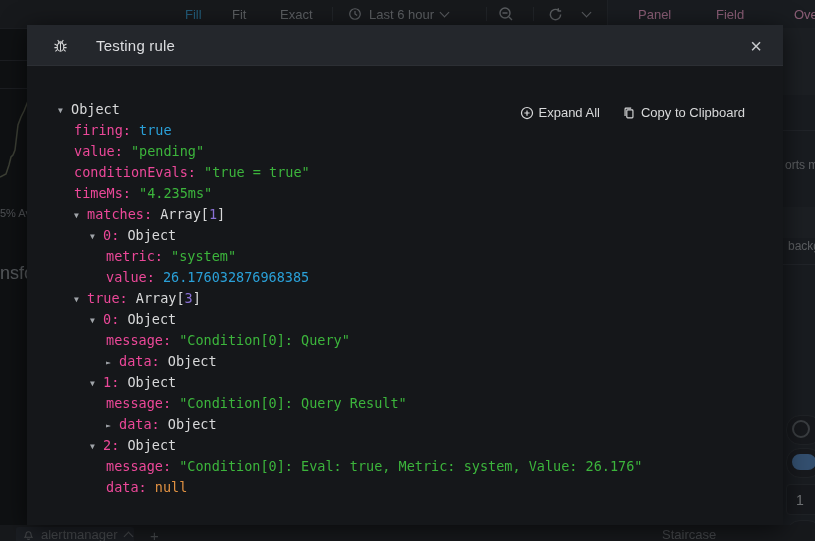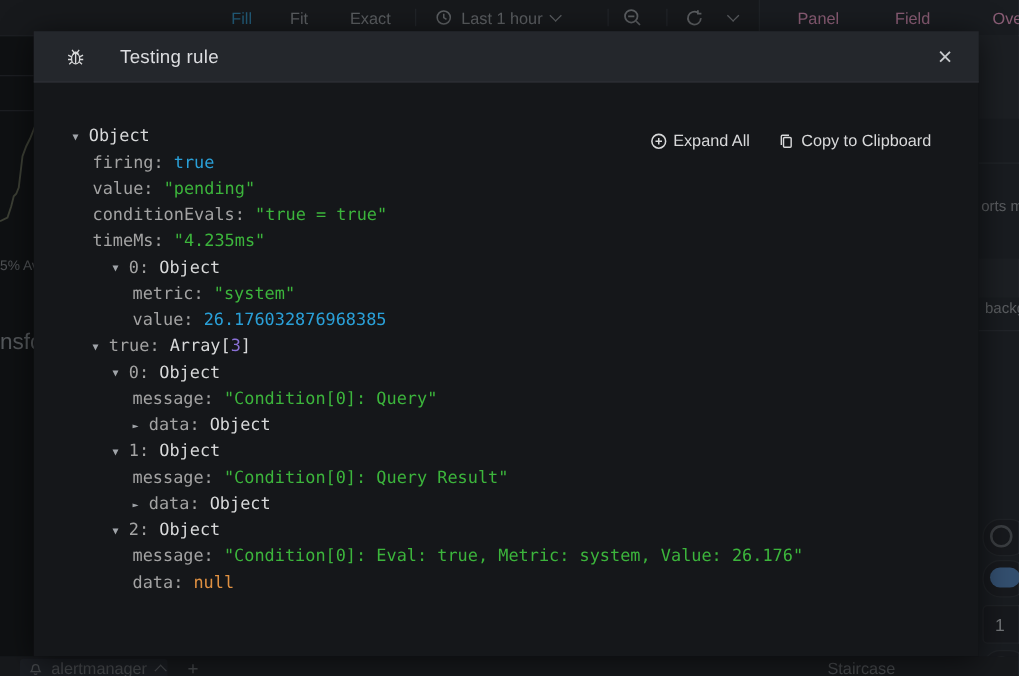--- a/index.html
+++ b/index.html
@@ -46,21 +46,21 @@
              cursor:pointer;line-height:1;}
   .actions{position:absolute;top:80px;right:38px;display:flex;gap:22px;z-index:12;}
   .action-btn{display:flex;align-items:center;gap:5px;color:#d8d9da;font-size:13px;cursor:pointer;}
   .action-btn svg{display:block;}
   
   .tree{position:absolute;left:0;top:74px;right:0;
         font-family:"DejaVu Sans Mono",monospace;font-size:13.5px;}
   .tree-row{height:21px;line-height:21px;white-space:pre;}
   .toggler{display:inline-block;width:13px;font-size:8px;color:#a0a4a9;cursor:pointer;
            vertical-align:1px;}
-  .t-key{color:#a3a3a3;}
+  .t-key{color:#ec4899;}
   .t-str{color:#3cb53c;}
   .t-num{color:#2aa0d8;}
   .t-bool{color:#2aa0d8;}
   .t-null{color:#e09142;}
   .t-plain{color:#d8d9da;}
   .t-idx{color:#8a70d6;}
   .icon-sm{display:inline-flex;align-items:center;}
 </style>
 </head>
 <body>
@@ -75,21 +75,21 @@
       <div class="tb-item" style="left:280px;">Exact</div>
       <div class="tb-sep" style="left:332px;"></div>
 
       <div class="tb-item" style="left:348px;">
         <span class="icon-sm">
           <svg width="14" height="14" viewBox="0 0 16 16" fill="none" stroke="#a6abb1" stroke-width="1.4">
             <circle cx="8" cy="8" r="6"></circle>
               <path d="M8 4.5V8l2.5 1.8"></path>
           </svg>
         </span>
-        <span style="margin-left:7px;">Last 1 hour</span>
+        <span style="margin-left:7px;">Last 6 hour</span>
         <span class="chev"></span>
       </div>
 
       <div class="tb-sep" style="left:486px;"></div>
       <div class="tb-item" style="left:498px;">
         <span class="icon-sm">
           <svg width="16" height="16" viewBox="0 0 16 16" fill="none" stroke="#a6abb1" stroke-width="1.4">
             <circle cx="7" cy="7" r="5"></circle>
               <path d="M4.5 7h5M11 11l3 3"></path>
           </svg>
@@ -196,20 +196,21 @@
         <span>Copy to Clipboard</span>
       </span>
     </div>
 
     <div class="tree">
         <div class="tree-row" style="padding-left: 31px;"><span class="toggler">▼</span><span class="t-plain">Object</span></div>
         <div class="tree-row" style="padding-left: 47px;"><span class="t-key">firing:</span><span class="t-bool"> true</span></div>
         <div class="tree-row" style="padding-left: 47px;"><span class="t-key">value:</span><span class="t-str"> "pending"</span></div>
         <div class="tree-row" style="padding-left: 47px;"><span class="t-key">conditionEvals:</span><span class="t-str"> "true = true"</span></div>
         <div class="tree-row" style="padding-left: 47px;"><span class="t-key">timeMs:</span><span class="t-str"> "4.235ms"</span></div>
+        <div class="tree-row" style="padding-left: 47px;"><span class="toggler">▼</span><span class="t-key">matches:</span><span class="t-plain"> Array[</span><span class="t-idx">1</span><span class="t-plain">]</span></div>
         <div class="tree-row" style="padding-left: 63px;"><span class="toggler">▼</span><span class="t-key">0:</span><span class="t-plain"> Object</span></div>
         <div class="tree-row" style="padding-left: 79px;"><span class="t-key">metric:</span><span class="t-str"> "system"</span></div>
         <div class="tree-row" style="padding-left: 79px;"><span class="t-key">value:</span><span class="t-num"> 26.176032876968385</span></div>
         <div class="tree-row" style="padding-left: 47px;"><span class="toggler">▼</span><span class="t-key">true:</span><span class="t-plain"> Array[</span><span class="t-idx">3</span><span class="t-plain">]</span></div>
         <div class="tree-row" style="padding-left: 63px;"><span class="toggler">▼</span><span class="t-key">0:</span><span class="t-plain"> Object</span></div>
         <div class="tree-row" style="padding-left: 79px;"><span class="t-key">message:</span><span class="t-str"> "Condition[0]: Query"</span></div>
         <div class="tree-row" style="padding-left: 79px;"><span class="toggler">►</span><span class="t-key">data:</span><span class="t-plain"> Object</span></div>
         <div class="tree-row" style="padding-left: 63px;"><span class="toggler">▼</span><span class="t-key">1:</span><span class="t-plain"> Object</span></div>
         <div class="tree-row" style="padding-left: 79px;"><span class="t-key">message:</span><span class="t-str"> "Condition[0]: Query Result"</span></div>
         <div class="tree-row" style="padding-left: 79px;"><span class="toggler">►</span><span class="t-key">data:</span><span class="t-plain"> Object</span></div>

